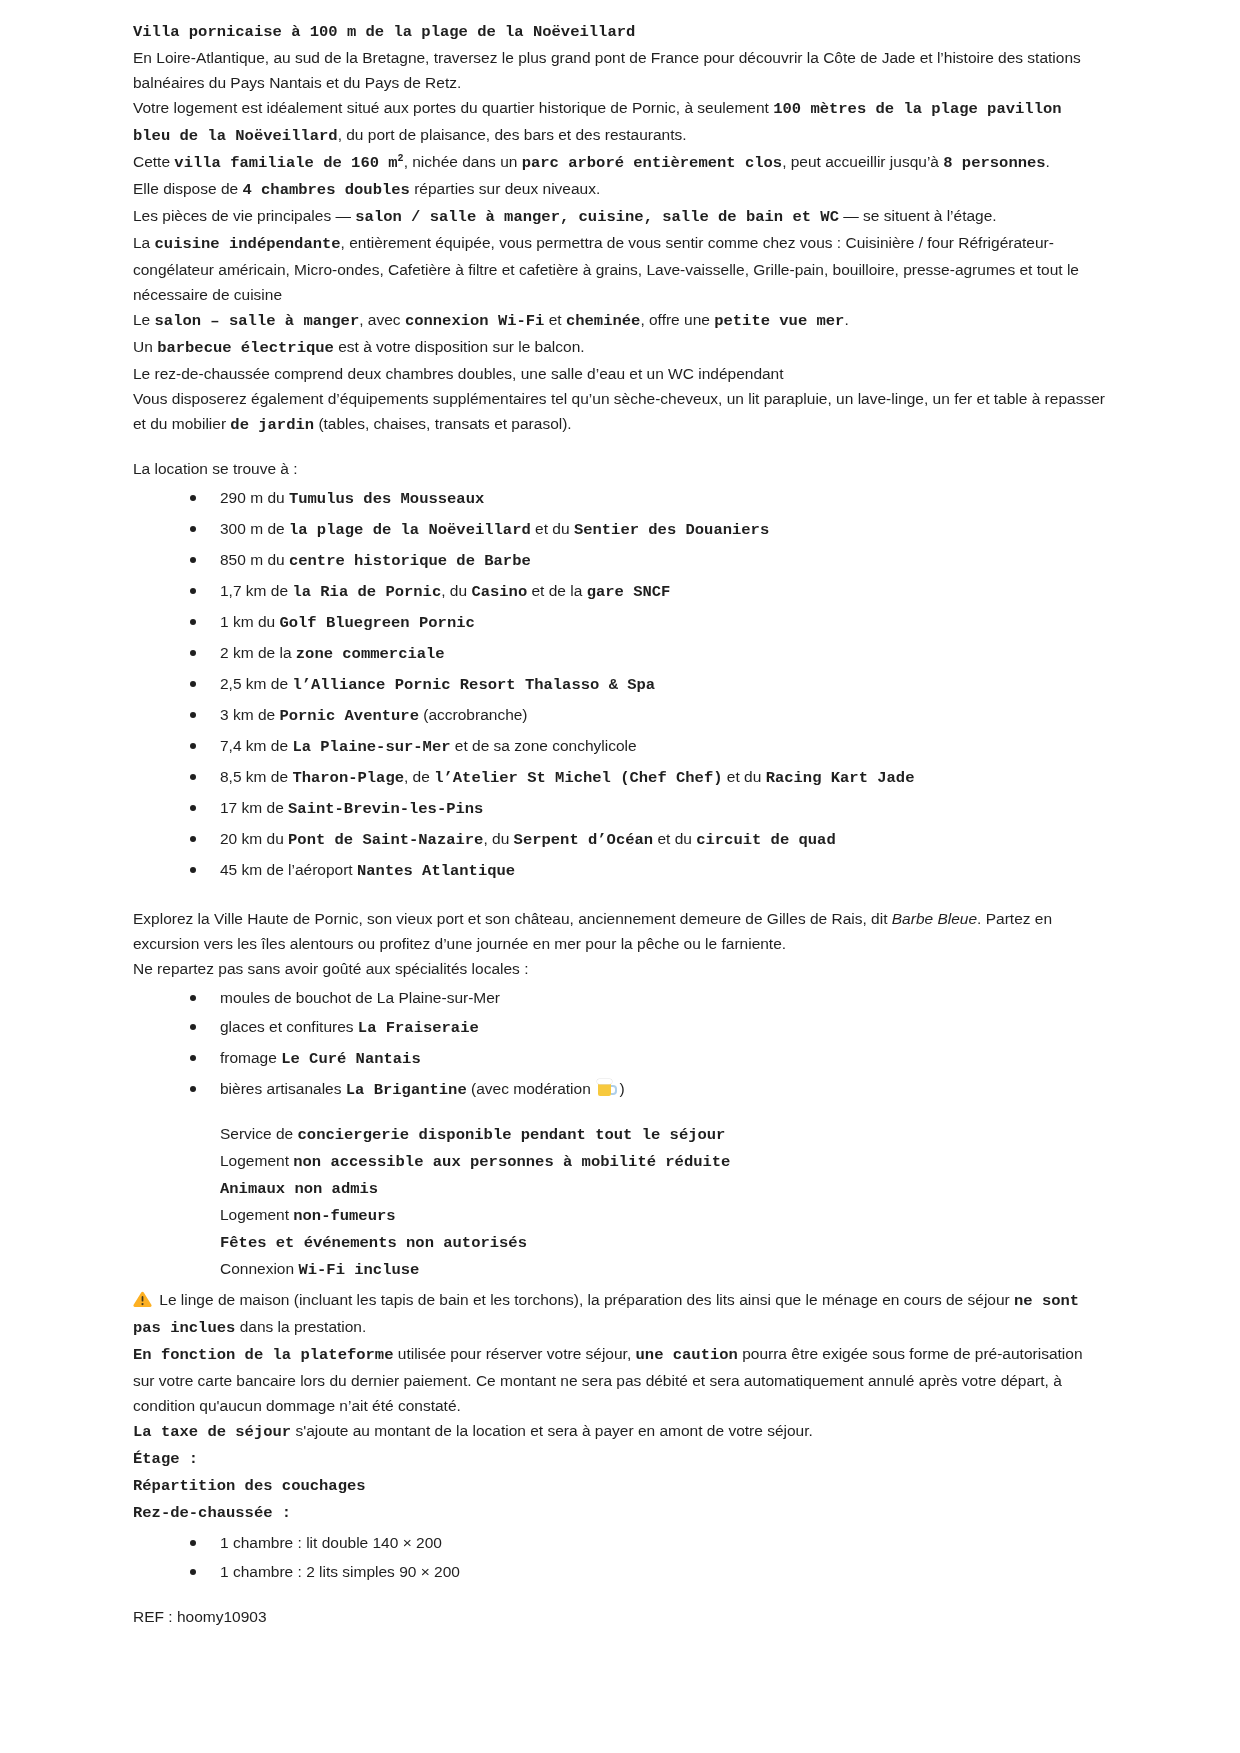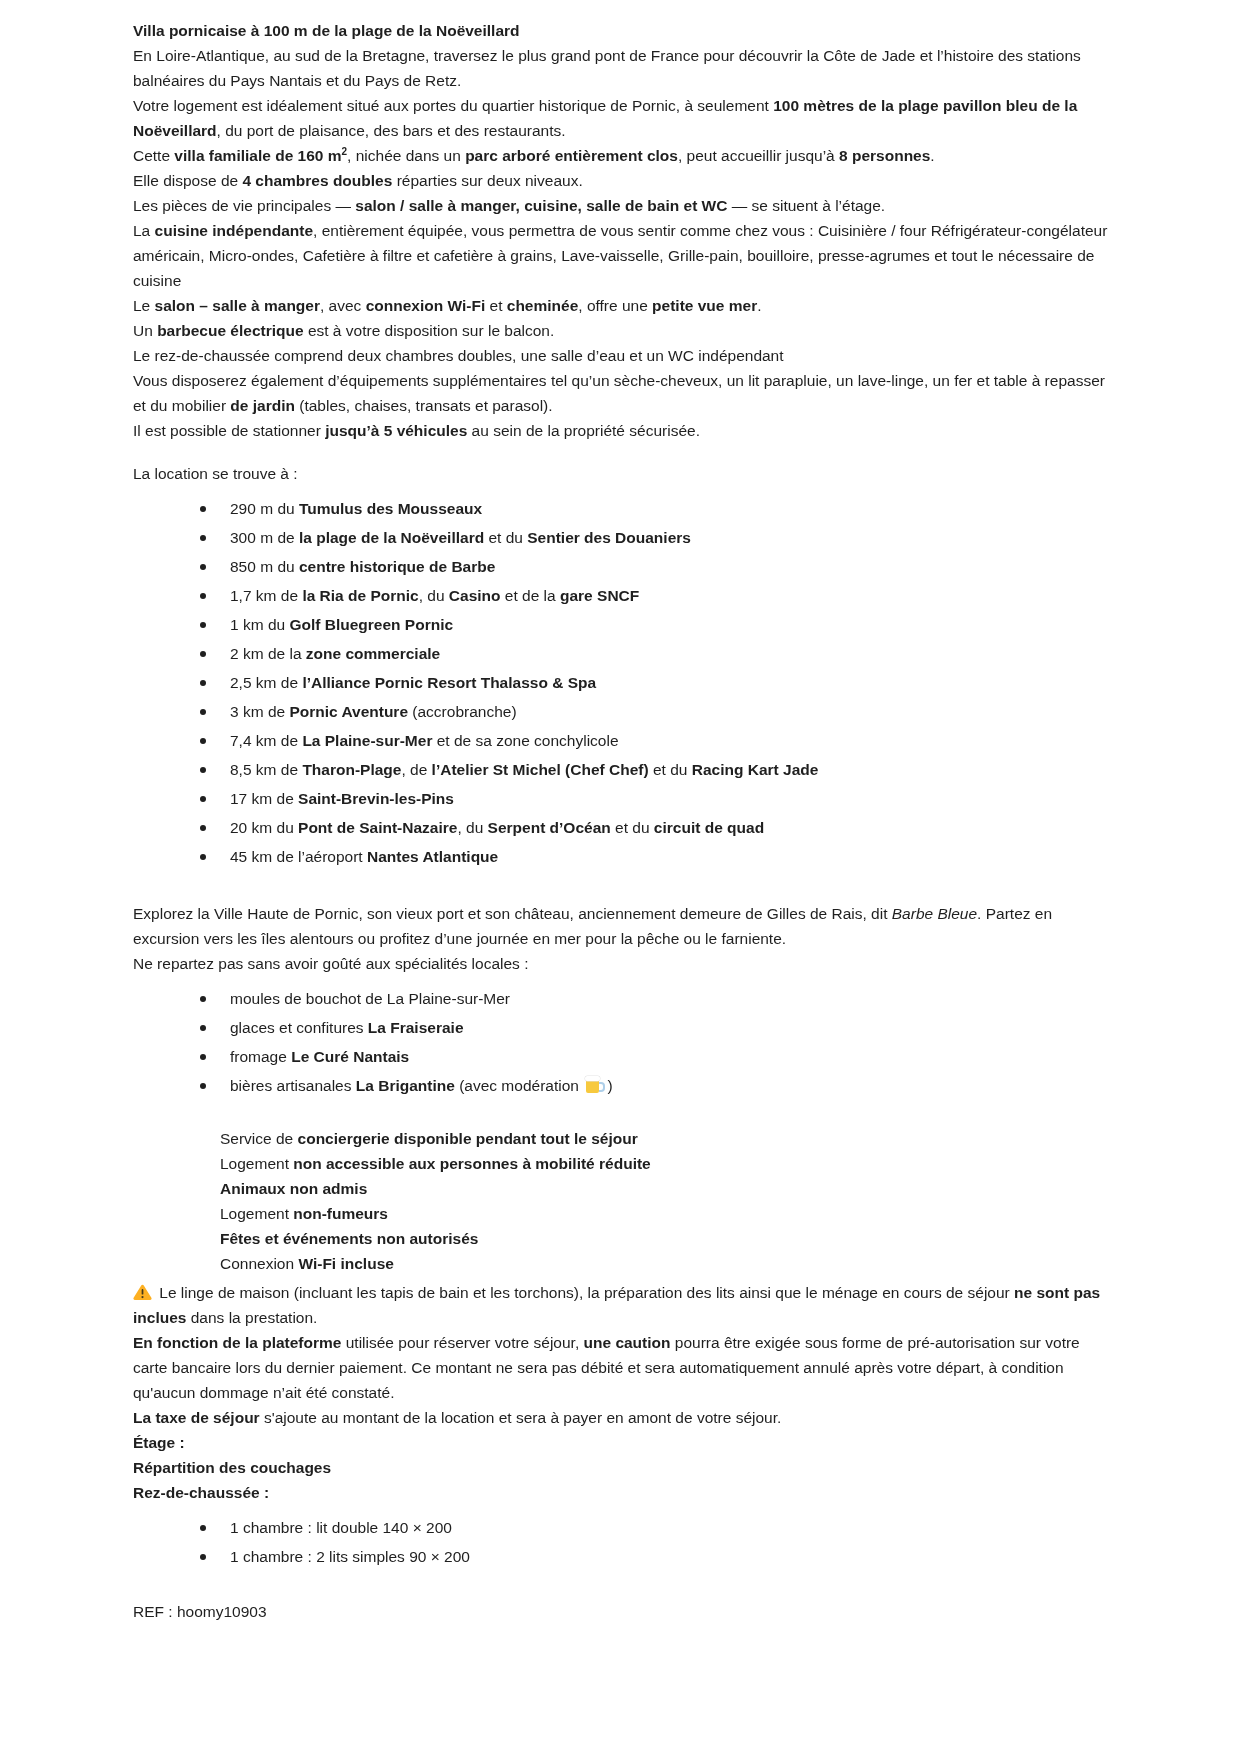--- a/index.html
+++ b/index.html
@@ -10,25 +10,25 @@
     -webkit-font-smoothing:antialiased;
   }
   .page{
     box-sizing:border-box;
     width:1240px;height:1753px;
     padding:18px 132px 0 133px;
     font-size:15.5px;
     line-height:25px;
   }
   .para{margin:0;}
-  .b{font-weight:bold;}
+  .b{font-weight:bold;font-family:Liberation Mono, monospace;}
   .i{font-style:italic;}
   sup{font-size:10px;line-height:0;vertical-align:super;}
   .gap{width:100%;}
-  ul.bullets{list-style:none;margin:10px;padding:0;}
+  ul.bullets{list-style:none;margin:0;padding:0;}
   ul.bullets li{position:relative;padding-left:87px;margin-top:4px;}
   ul.bullets li::before{
     content:"";position:absolute;left:57px;top:9.5px;
     width:6px;height:6px;border-radius:50%;background:var(--text,#1f1f1f);
   }
   .indent-block p{margin:0;padding-left:87px;}
   .warning-icon{display:inline-block;vertical-align:-3px;margin-right:3px;line-height:0;}
   .beer-icon{
     display:inline-block;width:13px;height:15px;position:relative;
     background:var(--beer-body,#f7c93e);border-radius:2px;
@@ -53,21 +53,20 @@
     <p class="para"><span>En Loire-Atlantique, au sud de la Bretagne, traversez le plus grand pont de France pour découvrir la Côte de Jade et l’histoire des stations balnéaires du Pays Nantais et du Pays de Retz.</span></p>
     <p class="para"><span>Votre logement est idéalement situé aux portes du quartier historique de Pornic, à seulement </span><span class="b">100 mètres de la plage pavillon bleu de la Noëveillard</span><span>, du port de plaisance, des bars et des restaurants.</span></p>
     <p class="para"><span>Cette </span><span class="b">villa familiale de 160 m</span><sup class="b">2</sup><span>, nichée dans un </span><span class="b">parc arboré entièrement clos</span><span>, peut accueillir jusqu’à </span><span class="b">8 personnes</span><span>.</span></p>
     <p class="para"><span>Elle dispose de </span><span class="b">4 chambres doubles</span><span> réparties sur deux niveaux.</span></p>
     <p class="para"><span>Les pièces de vie principales — </span><span class="b">salon / salle à manger, cuisine, salle de bain et WC</span><span> — se situent à l’étage.</span></p>
     <p class="para"><span>La </span><span class="b">cuisine indépendante</span><span>, entièrement équipée, vous permettra de vous sentir comme chez vous : Cuisinière / four Réfrigérateur-congélateur américain, Micro-ondes, Cafetière à filtre et cafetière à grains, Lave-vaisselle, Grille-pain, bouilloire, presse-agrumes et tout le nécessaire de cuisine</span></p>
     <p class="para"><span>Le </span><span class="b">salon – salle à manger</span><span>, avec </span><span class="b">connexion Wi-Fi</span><span> et </span><span class="b">cheminée</span><span>, offre une </span><span class="b">petite vue mer</span><span>.</span></p>
     <p class="para"><span>Un </span><span class="b">barbecue électrique</span><span> est à votre disposition sur le balcon.</span></p>
     <p class="para"><span>Le rez-de-chaussée comprend deux chambres doubles, une salle d’eau et un WC indépendant</span></p>
     <p class="para"><span>Vous disposerez également d’équipements supplémentaires tel qu’un sèche-cheveux, un lit parapluie, un lave-linge, un fer et table à repasser et du mobilier </span><span class="b">de jardin</span><span> (tables, chaises, transats et parasol).</span></p>
-    <p class="para"><span>Il est possible de stationner </span><span class="b">jusqu’à 5 véhicules</span><span> au sein de la propriété sécurisée.</span></p>
     <div class="gap" style="height: 18px;"></div>
     <p class="para"><span>La location se trouve à :</span></p>
     <ul class="bullets">
       <li><span>290 m du </span><span class="b">Tumulus des Mousseaux</span></li>
       <li><span>300 m de </span><span class="b">la plage de la Noëveillard</span><span> et du </span><span class="b">Sentier des Douaniers</span></li>
       <li><span>850 m du </span><span class="b">centre historique de Barbe</span></li>
       <li><span>1,7 km de </span><span class="b">la Ria de Pornic</span><span>, du </span><span class="b">Casino</span><span> et de la </span><span class="b">gare SNCF</span></li>
       <li><span>1 km du </span><span class="b">Golf Bluegreen Pornic</span></li>
       <li><span>2 km de la </span><span class="b">zone commerciale</span></li>
       <li><span>2,5 km de </span><span class="b">l’Alliance Pornic Resort Thalasso &amp; Spa</span></li>

